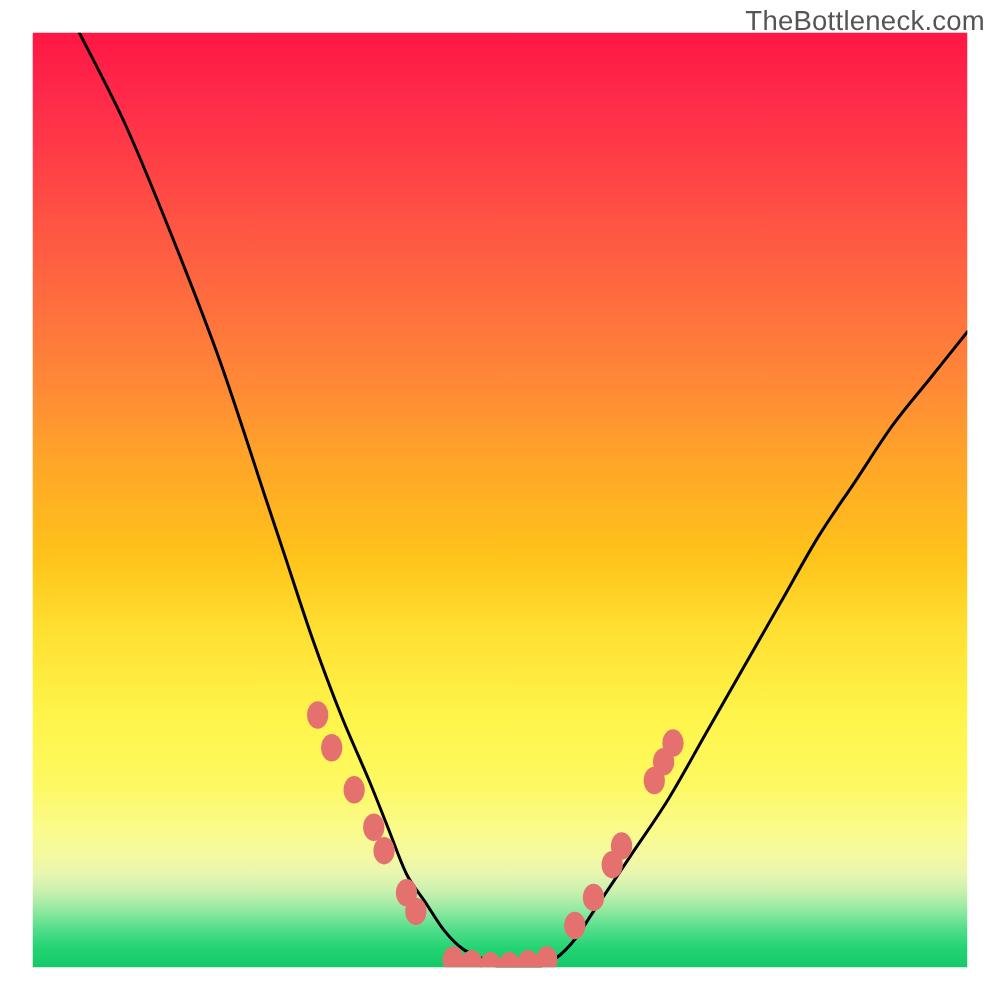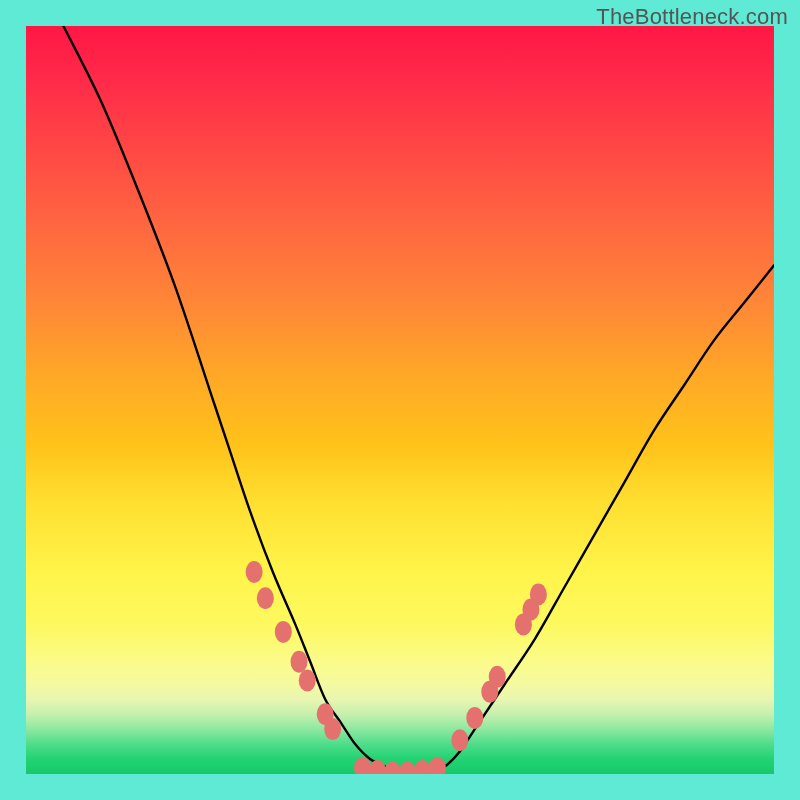--- a/index.html
+++ b/index.html
@@ -8,21 +8,21 @@
     width: 800px;
     height: 800px;
     background: #000;
     overflow: hidden;
     font-family: Arial, Helvetica, sans-serif;
   }
   .frame {
     position: relative;
     width: 800px;
     height: 800px;
-    background: #5eead4;
+    background: #ffffff;
   }
   .watermark {
     position: absolute;
     top: 4px;
     right: 12px;
     color: #555;
     font-size: 22px;
     font-weight: 500;
     letter-spacing: 0.2px;
     z-index: 5;

